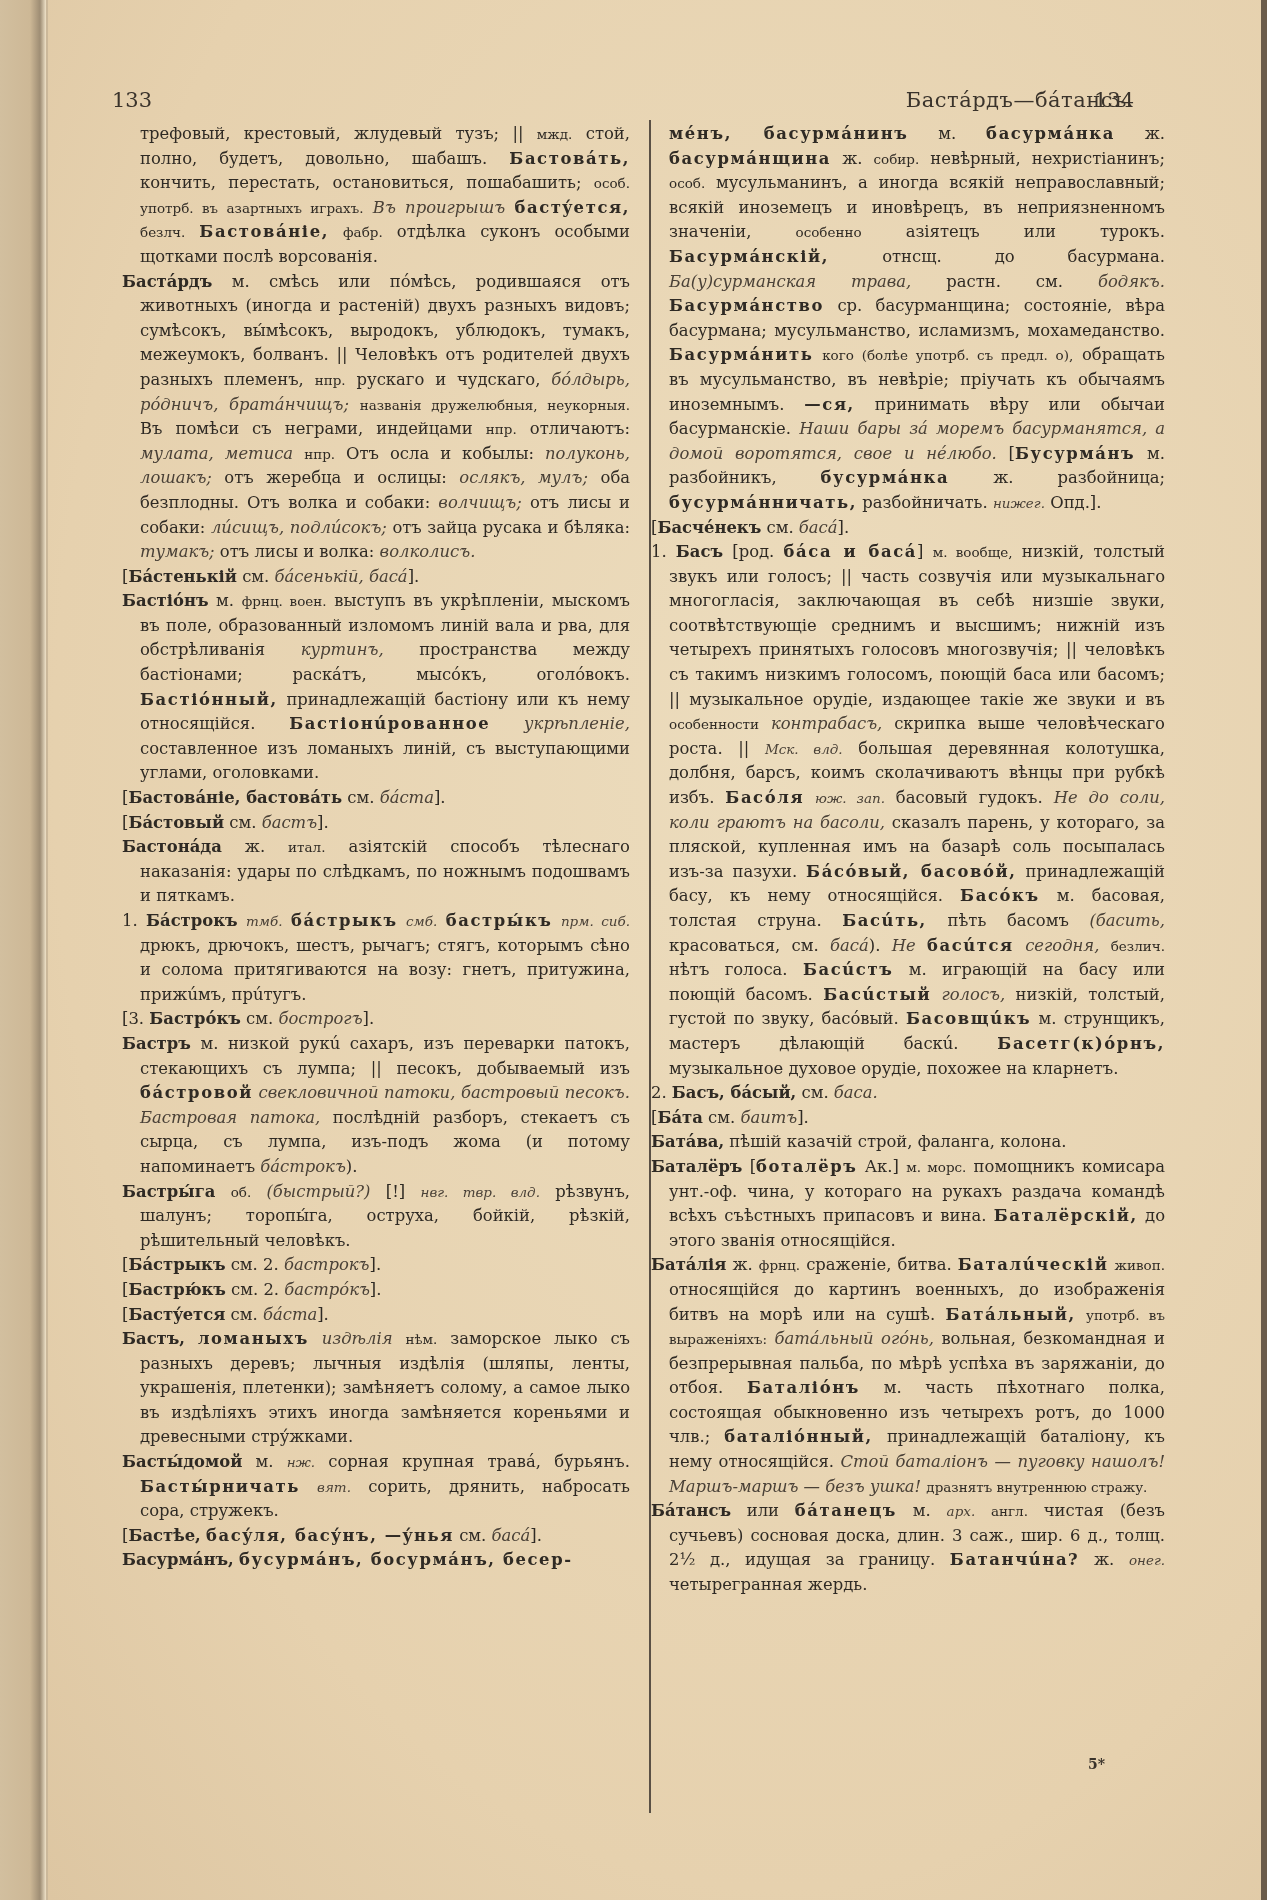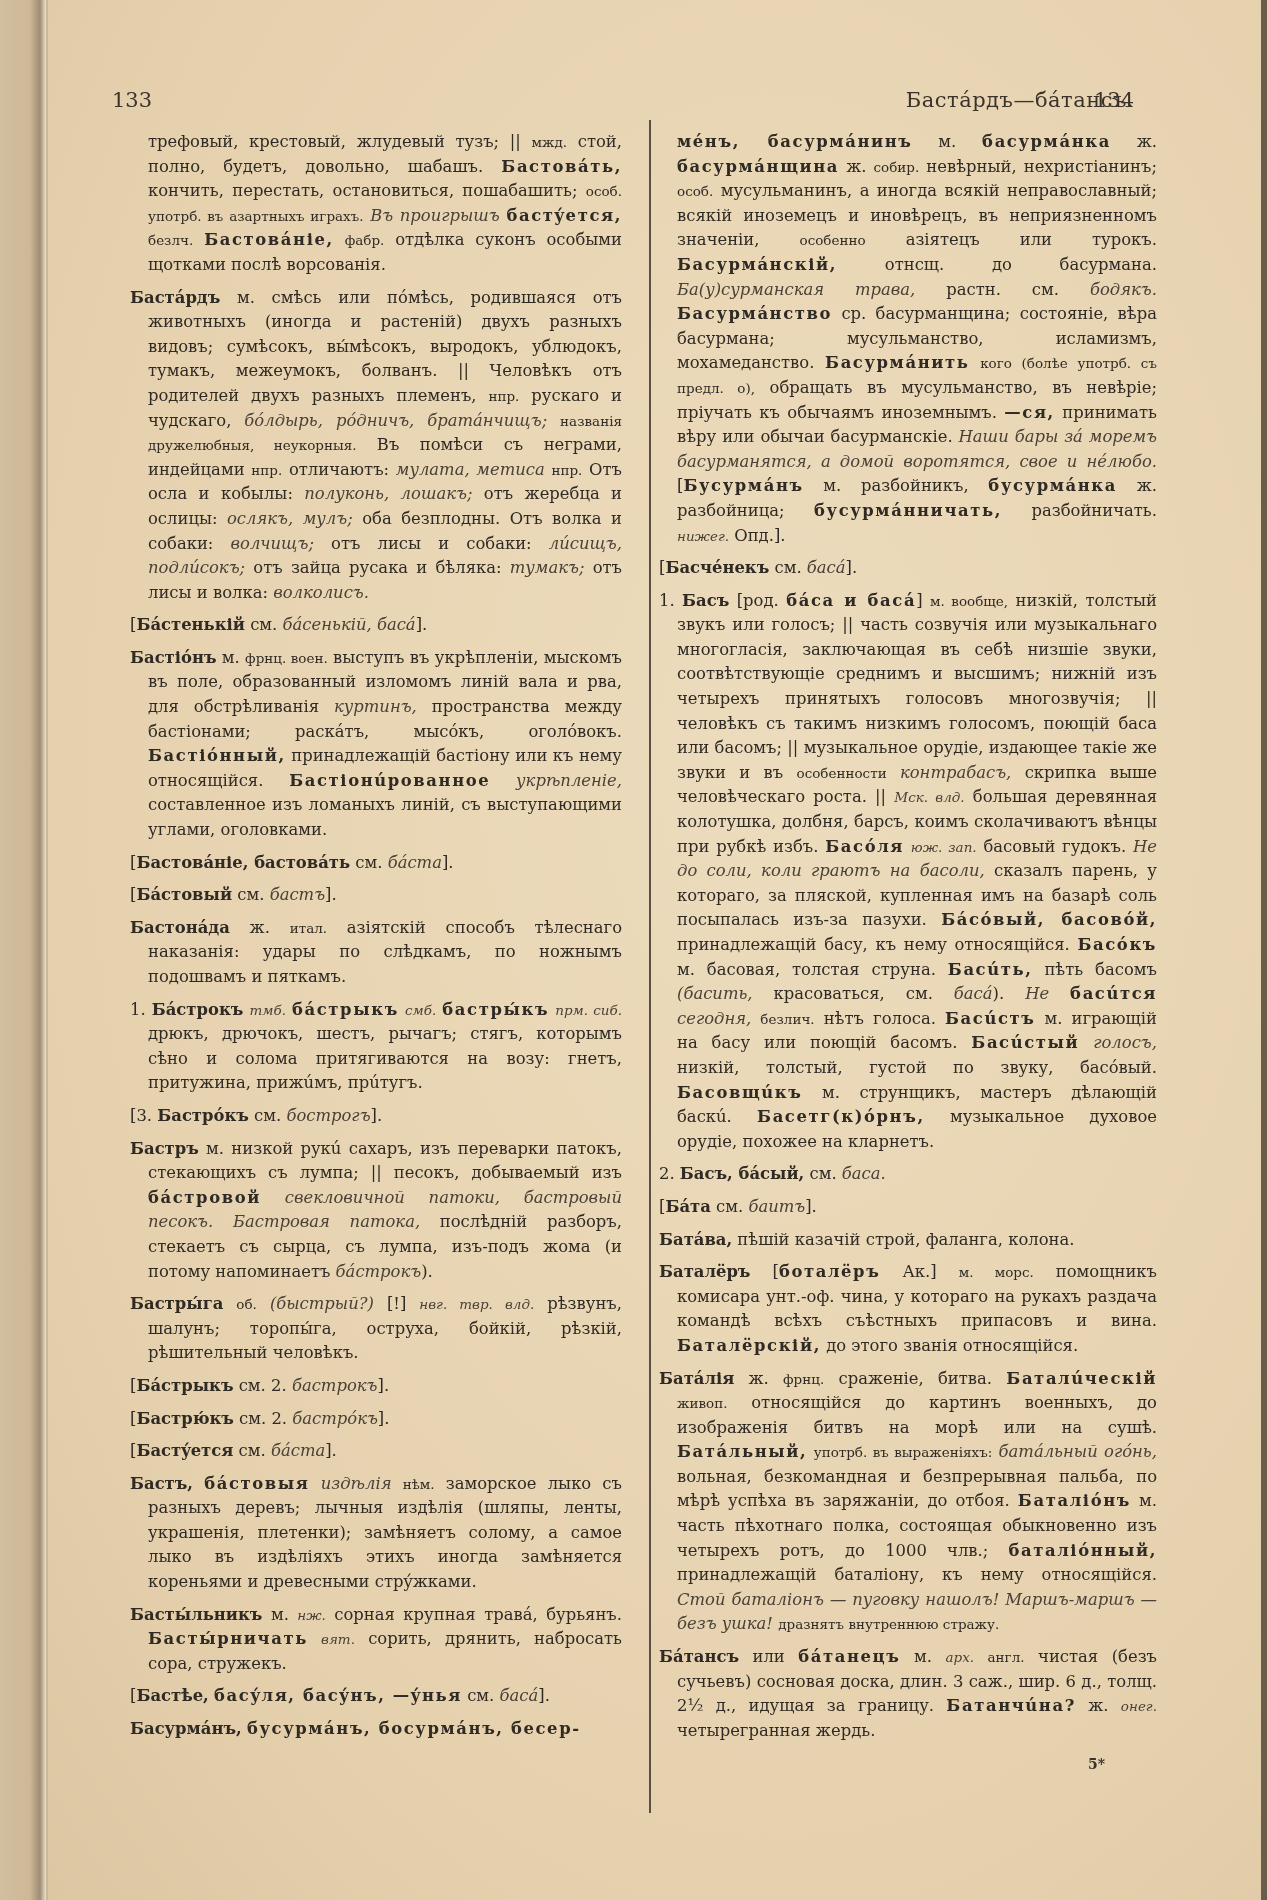--- a/index.html
+++ b/index.html
@@ -27,21 +27,21 @@
   .header .pr { position: absolute; right: 0; top: 0; }
   .header .title { position: absolute; left: 0; right: 0; text-align: right; top: 0; letter-spacing: 0.5px; }
   .col {
     position: absolute; top: 122px; width: 508px;
     font-size: 16.4px; line-height: 24.6px;
     text-align: justify;
   }
   .col.left { left: 122px; }
   .col.right { left: 651px; width: 514px; }
   .divider { position: absolute; left: 649px; top: 120px; width: 1.5px; height: 1693px; background: #5a5045; }
-  .entry { margin: 8px; padding-left: 18px; text-indent: -18px; }
+  .entry { margin: 0; padding-left: 18px; text-indent: -18px; }
   .entry.cont { padding-left: 18px; text-indent: 0; }
   b.hw { font-weight: bold; }
   b.sp { font-weight: bold; letter-spacing: 1.6px; }
   i { font-style: italic; color: #4a4137; }
   .sm { font-size: 13.5px; }
   .sig { position: absolute; left: 1088px; top: 1756px; font-size: 14px; font-weight: bold; color: #3a332b; }
 </style>
 </head>
 <body>
 
@@ -63,22 +63,22 @@
     <p class="entry">[<b class="hw">Бастовáніе, бастовáть</b> см. <i>бáста</i>].</p>
     <p class="entry">[<b class="hw">Бáстовый</b> см. <i>бастъ</i>].</p>
     <p class="entry"><b class="hw">Бастонáда</b> ж. <span class="sm">итал.</span> азіятскій способъ тѣлеснаго наказанія: удары по слѣдкамъ, по ножнымъ подошвамъ и пяткамъ.</p>
     <p class="entry">1. <b class="hw">Бáстрокъ</b> <i class="sm">тмб.</i> <b class="sp">бáстрыкъ</b> <i class="sm">смб.</i> <b class="sp">бастры́къ</b> <i class="sm">прм. сиб.</i> дрюкъ, дрючокъ, шестъ, рычагъ; стягъ, которымъ сѣно и солома притягиваются на возу: гнетъ, притужина, прижúмъ, прúтугъ.</p>
     <p class="entry">[3. <b class="hw">Бастрóкъ</b> см. <i>бострогъ</i>].</p>
     <p class="entry"><b class="hw">Бастръ</b> м. низкой рукú сахаръ, изъ переварки патокъ, стекающихъ съ лумпа; || песокъ, добываемый изъ <b class="sp">бáстровой</b> <i>свекловичной патоки, бастровый песокъ. Бастровая патока,</i> послѣдній разборъ, стекаетъ съ сырца, съ лумпа, изъ-подъ жома (и потому напоминаетъ <i>бáстрокъ</i>).</p>
     <p class="entry"><b class="hw">Бастры́га</b> <span class="sm">об.</span> <i>(быстрый?)</i> [!] <i class="sm">нвг. твр. влд.</i> рѣзвунъ, шалунъ; торопы́га, оструха, бойкій, рѣзкій, рѣшительный человѣкъ.</p>
     <p class="entry">[<b class="hw">Бáстрыкъ</b> см. 2. <i>бастрокъ</i>].</p>
     <p class="entry">[<b class="hw">Бастрю́къ</b> см. 2. <i>бастрóкъ</i>].</p>
     <p class="entry">[<b class="hw">Бастýется</b> см. <i>бáста</i>].</p>
-    <p class="entry"><b class="hw">Бастъ,</b> <b class="sp">бáстовыя</b> <i>издѣлія</i> <span class="sm">нѣм.</span> заморское лыко съ разныхъ деревъ; лычныя издѣлія (шляпы, ленты, украшенія, плетенки); замѣняетъ солому, а самое лыко въ издѣліяхъ этихъ иногда замѣняется кореньями и древесными стрýжками.</p>
-    <p class="entry"><b class="hw">Басты́льникъ</b> м. <i class="sm">нж.</i> сорная крупная травá, бурьянъ. <b class="sp">Басты́рничать</b> <i class="sm">вят.</i> сорить, дрянить, набросать сора, стружекъ.</p>
+    <p class="entry"><b class="hw">Бастъ,</b> <b class="sp">ломаныхъ</b> <i>издѣлія</i> <span class="sm">нѣм.</span> заморское лыко съ разныхъ деревъ; лычныя издѣлія (шляпы, ленты, украшенія, плетенки); замѣняетъ солому, а самое лыко въ издѣліяхъ этихъ иногда замѣняется кореньями и древесными стрýжками.</p>
+    <p class="entry"><b class="hw">Басты́домой</b> м. <i class="sm">нж.</i> сорная крупная травá, бурьянъ. <b class="sp">Басты́рничать</b> <i class="sm">вят.</i> сорить, дрянить, набросать сора, стружекъ.</p>
     <p class="entry">[<b class="hw">Бастѣе,</b> <b class="sp">басýля, басýнъ, —ýнья</b> см. <i>басá</i>].</p>
     <p class="entry"><b class="hw">Басурмáнъ,</b> <b class="sp">бусурмáнъ, босурмáнъ, бесер-</b></p>
   </div>
 <div class="divider"></div>
 <div class="col right" id="col-right">
     <p class="entry cont"><b class="sp">мéнъ, басурмáнинъ</b> м. <b class="sp">басурмáнка</b> ж. <b class="sp">басурмáнщина</b> ж. <span class="sm">собир.</span> невѣрный, нехристіанинъ; <span class="sm">особ.</span> мусульманинъ, а иногда всякій неправославный; всякій иноземецъ и иновѣрецъ, въ неприязненномъ значеніи, <span class="sm">особенно</span> азіятецъ или турокъ. <b class="sp">Басурмáнскій,</b> отнсщ. до басурмана. <i>Ба(у)сурманская трава,</i> растн. см. <i>бодякъ.</i> <b class="sp">Басурмáнство</b> ср. басурманщина; состояніе, вѣра басурмана; мусульманство, исламизмъ, мохамеданство. <b class="sp">Басурмáнить</b> <span class="sm">кого (болѣе употрб. съ предл. о),</span> обращать въ мусульманство, въ невѣріе; пріучать къ обычаямъ иноземнымъ. <b class="sp">—ся,</b> принимать вѣру или обычаи басурманскіе. <i>Наши бары зá моремъ басурманятся, а домой воротятся, свое и нéлюбо.</i> [<b class="sp">Бусурмáнъ</b> м. разбойникъ, <b class="sp">бусурмáнка</b> ж. разбойница; <b class="sp">бусурмáнничать,</b> разбойничать. <i class="sm">нижег.</i> Опд.].</p>
     <p class="entry">[<b class="hw">Басчéнекъ</b> см. <i>басá</i>].</p>
     <p class="entry">1. <b class="hw">Басъ</b> [род. <b class="sp">бáса и басá</b>] <span class="sm">м. вообще,</span> низкій, толстый звукъ или голосъ; || часть созвучія или музыкальнаго многогласія, заключающая въ себѣ низшіе звуки, соотвѣтствующіе среднимъ и высшимъ; нижній изъ четырехъ принятыхъ голосовъ многозвучія; || человѣкъ съ такимъ низкимъ голосомъ, поющій баса или басомъ; || музыкальное орудіе, издающее такіе же звуки и въ <span class="sm">особенности</span> <i>контрабасъ,</i> скрипка выше человѣческаго роста. || <i class="sm">Мск. влд.</i> большая деревянная колотушка, долбня, барсъ, коимъ сколачиваютъ вѣнцы при рубкѣ избъ. <b class="sp">Басóля</b> <i class="sm">юж. зап.</i> басовый гудокъ. <i>Не до соли, коли граютъ на басоли,</i> сказалъ парень, у котораго, за пляской, купленная имъ на базарѣ соль посыпалась изъ-за пазухи. <b class="sp">Бáсóвый, басовóй,</b> принадлежащій басу, къ нему относящійся. <b class="sp">Басóкъ</b> м. басовая, толстая струна. <b class="sp">Басúть,</b> пѣть басомъ <i>(басить,</i> красоваться, см. <i>басá</i>). <i>Не</i> <b class="sp">басúтся</b> <i>сегодня,</i> <span class="sm">безлич.</span> нѣтъ голоса. <b class="sp">Басúстъ</b> м. играющій на басу или поющій басомъ. <b class="sp">Басúстый</b> <i>голосъ,</i> низкій, толстый, густой по звуку, басóвый. <b class="sp">Басовщúкъ</b> м. струнщикъ, мастеръ дѣлающій баскú. <b class="sp">Басетг(к)óрнъ,</b> музыкальное духовое орудіе, похожее на кларнетъ.</p>
     <p class="entry">2. <b class="hw">Басъ, бáсый,</b> см. <i>баса.</i></p>
     <p class="entry">[<b class="hw">Бáта</b> см. <i>баитъ</i>].</p>

